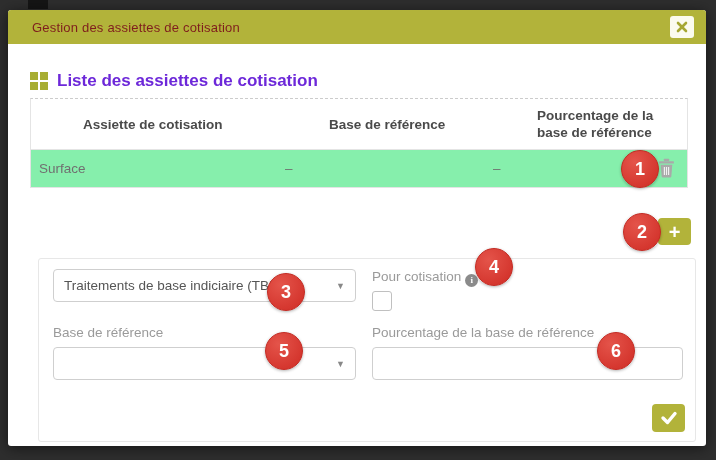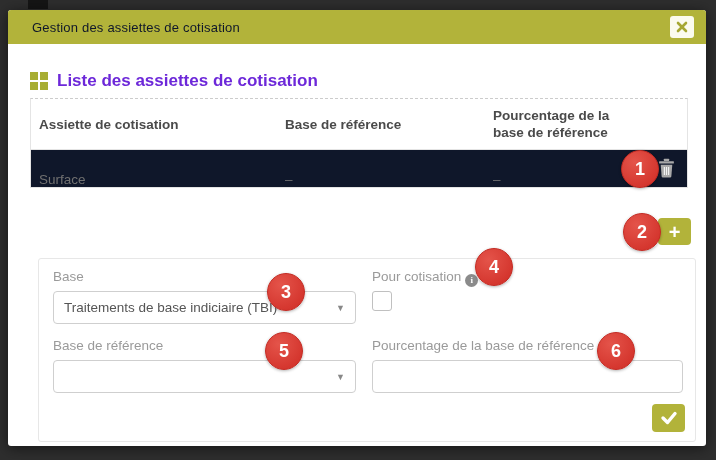--- a/index.html
+++ b/index.html
@@ -13,40 +13,40 @@
 
   .modal{
     position:absolute;left:8px;top:10px;width:698px;height:436px;
     background:#ffffff;border-radius:3px;
     box-shadow:0 2px 14px rgba(0,0,0,.55);
   }
   .titlebar{
     height:34px;background:#b2b33a;border-radius:3px 3px 0 0;
     display:flex;align-items:center;padding:0 12px 0 24px;
   }
-  .titlebar .title{color:#0f172a;font-size:13px;letter-spacing:.2px;flex:1;}
+  .titlebar .title{color:#7f1d1d;font-size:13px;letter-spacing:.2px;flex:1;}
   .close-btn{
     width:24px;height:22px;background:#fbfbef;border:none;border-radius:3px;
     display:flex;align-items:center;justify-content:center;cursor:pointer;padding:0;
   }
   .content{padding:0 18px 0 22px;}
 
   .section-head{display:flex;align-items:center;margin-top:26px;height:22px;}
   .grid-icon{display:inline-grid;grid-template-columns:8px 8px;grid-gap:2px;margin-right:9px;}
   .grid-icon i{width:8px;height:8px;background:#a7ad33;display:block;}
   .section-title{font-size:17px;font-weight:bold;color:#6d28d9;margin:0;}
 
   .table{
     margin-top:6px;border:1px solid #e4e4e4;border-top:1px dashed #cccccc;
     background:#ffffff;
   }
-  .thead{display:flex;align-items:center;padding:8px 0;min-height:34px;}
+  .thead{display:flex;align-items:center;padding:8px 0;min-height:34px;justify-content:flex-end;}
   .th{font-size:13.5px;font-weight:bold;color:#4a4a4a;line-height:17px;}
   .trow{
-    display:flex;align-items:flex-end;background:#0f172a;
+    display:flex;align-items:center;background:#86efac;
     border-top:1px solid #e4e4e4;height:37px;position:relative;
   }
   .td{font-size:13.5px;color:#707070;}
   .c1{width:254px;padding-left:8px;box-sizing:border-box;}
   .c2{width:208px;}
   .c3{width:150px;}
   .trash-btn{
     position:absolute;right:12px;top:8px;background:none;border:none;padding:0;cursor:pointer;
   }
 
@@ -155,21 +155,20 @@
     </div>
 
     <button class="add-btn">
       <span>+</span>
     </button>
 
     <div class="form-panel">
       <div class="form-grid">
 
         <div class="field">
-          <label>Base</label>
           <div class="select">
             <span class="sel-text">Traitements de base indiciaire (TBI)</span>
             <span class="caret">▼</span>
           </div>
         </div>
 
         <div class="field">
           <label><span>Pour cotisation</span><span class="info-icon">i</span></label>
           <div class="checkbox"></div>
         </div>

